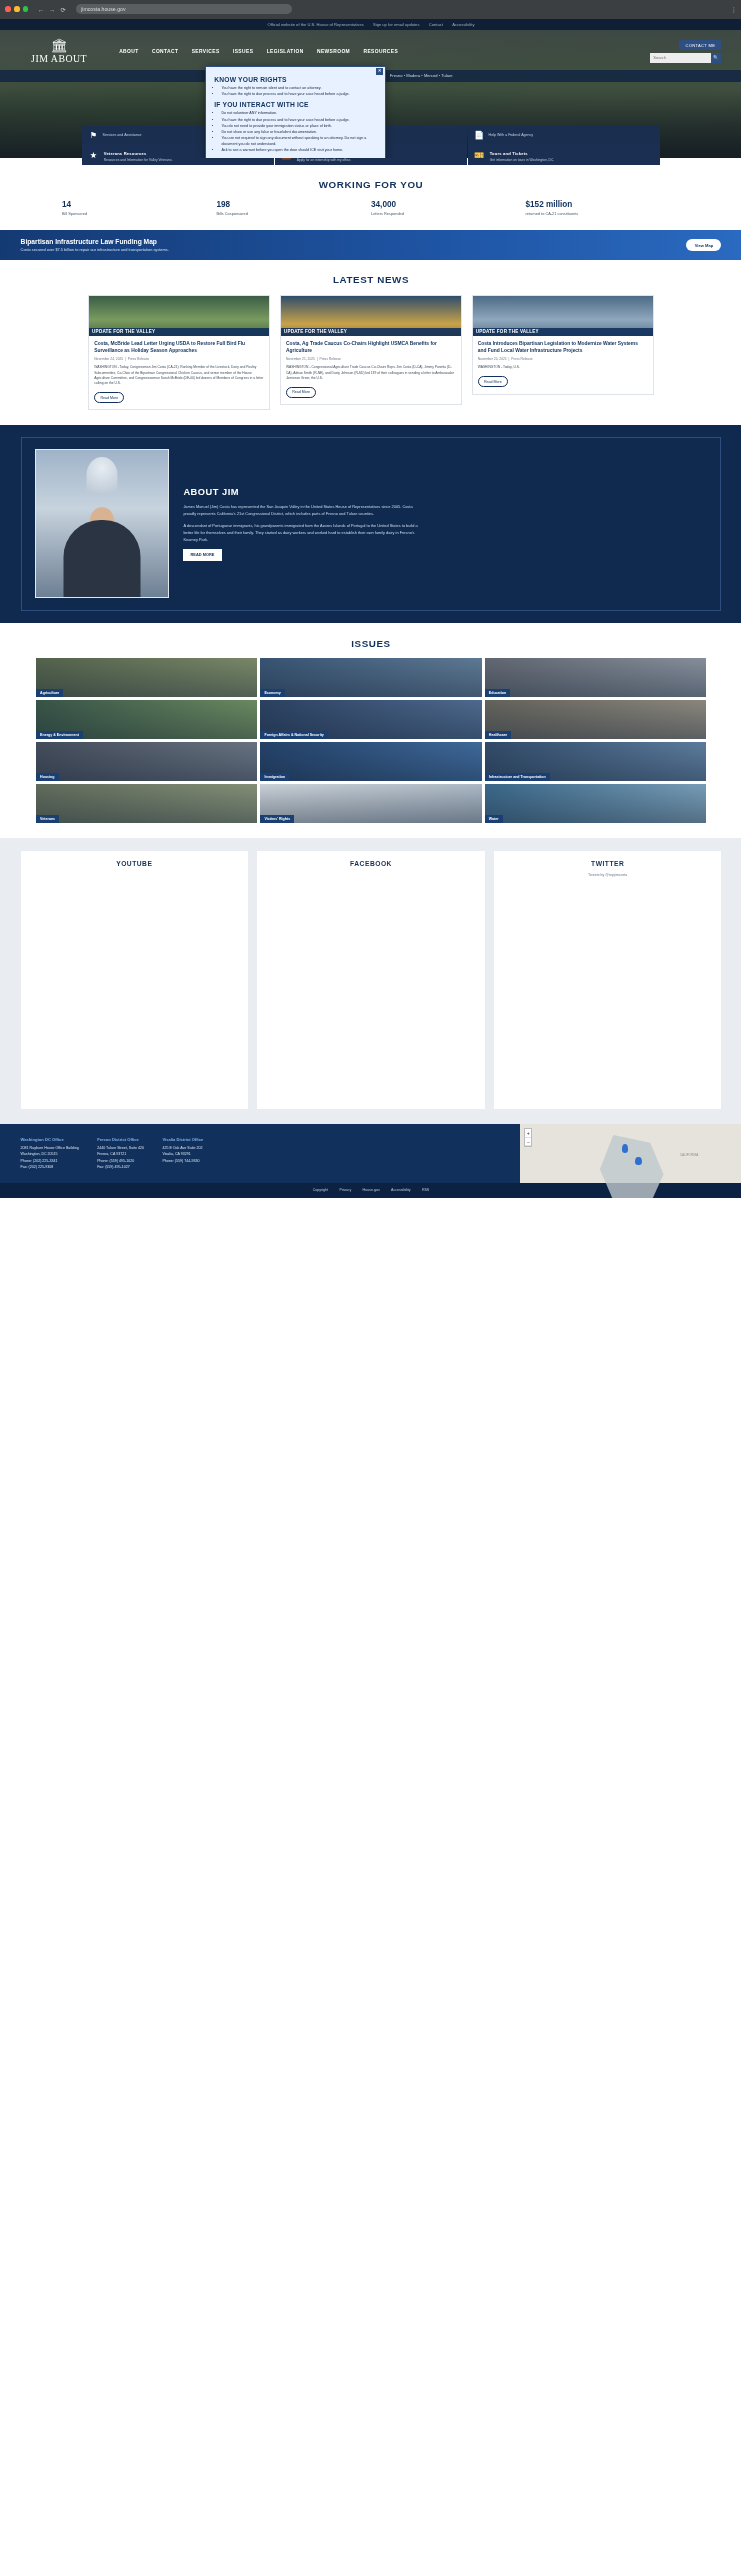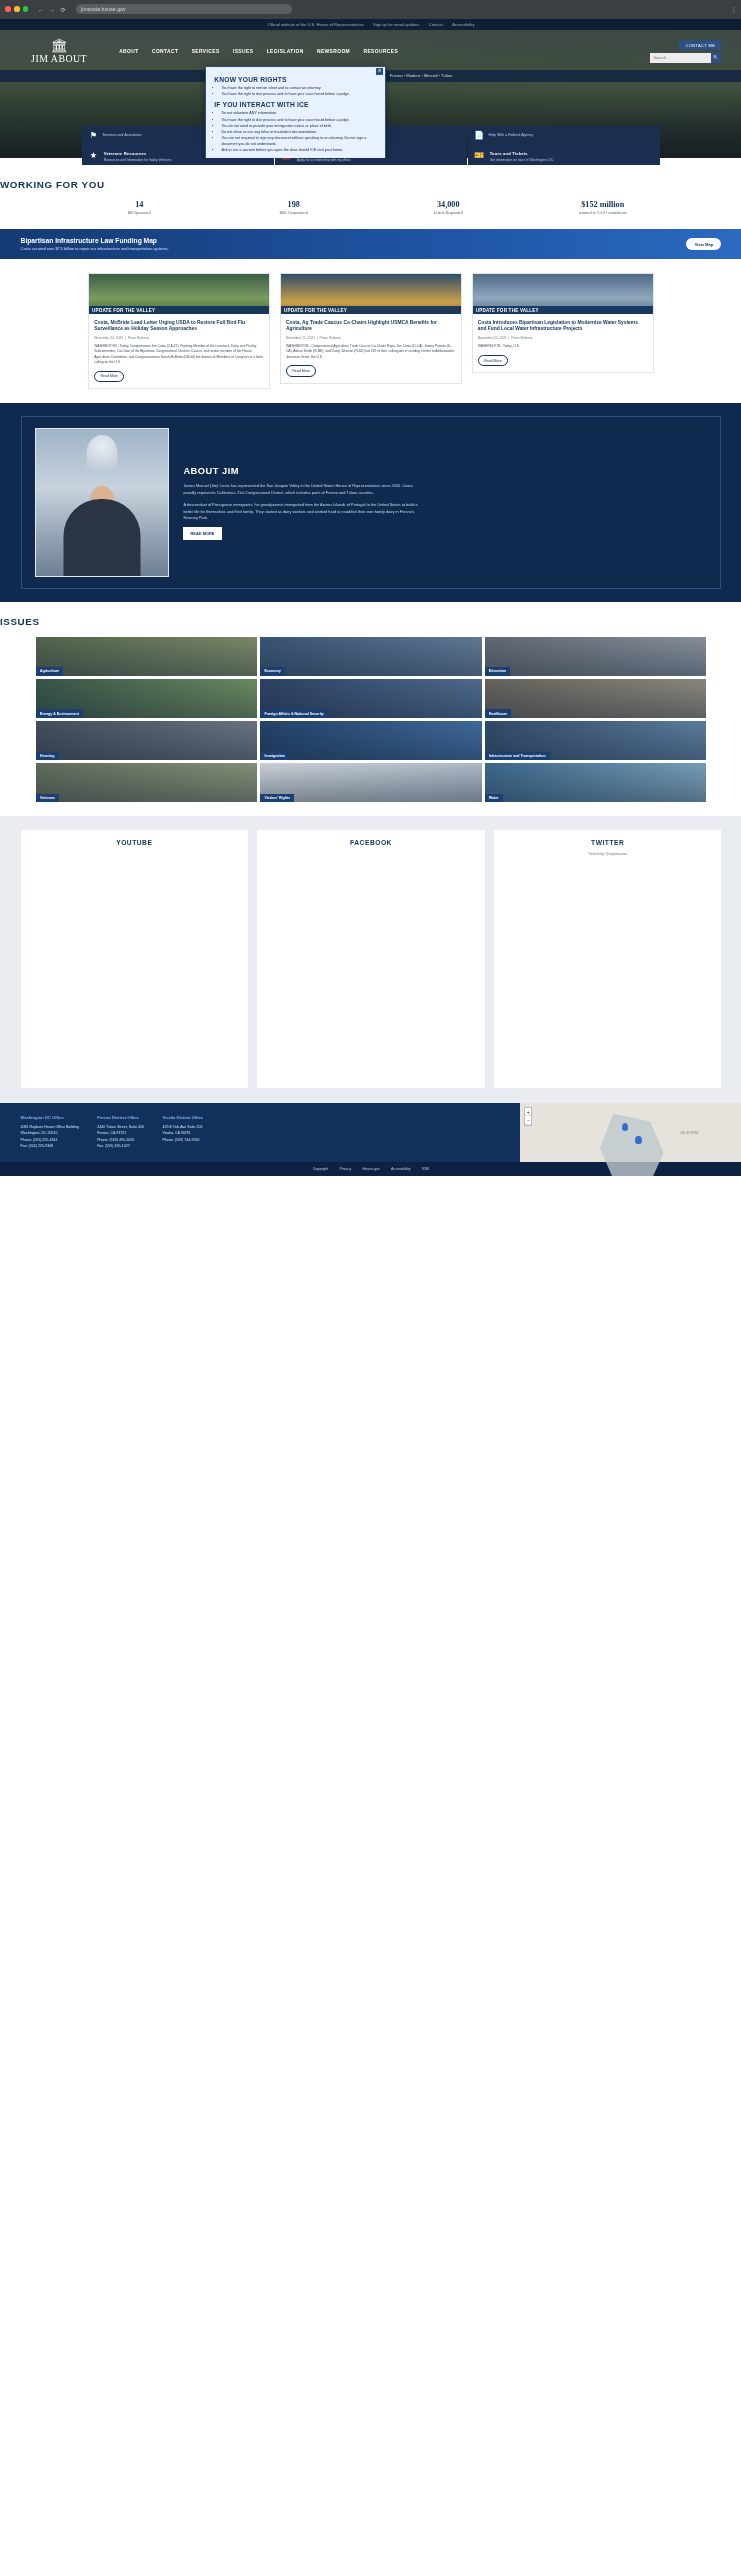--- a/index.html
+++ b/index.html
@@ -97,25 +97,25 @@
     flex: 1; background: #1a2f52; color: #fff; height: 20.6px;
     display: flex; align-items: center; gap: 5.2px; padding: 0 6.2px;
   }
   .qicon { font-size: 8.2px; color: #fff; width: 10.3px; text-align: center; }
   .qtitle { font-size: 4.1px; font-weight: bold; letter-spacing: 0.2px; }
   .qsub { font-size: 3.3px; color: #b9c9de; margin-top: 1px; }
 
   
   .section { padding: 14.4px 0; }
   .sec-title {
-    text-align: left; font-size: 9.8px; font-weight: bold; letter-spacing: 0.6px;
+    text-align: center; font-size: 9.8px; font-weight: bold; letter-spacing: 0.6px;
     color: #11315c; margin-bottom: 9.3px;
   }
   .stats { display: flex; padding: 0 62px; }
-  .stat { flex: 1; text-align: center; font-family: Liberation Serif, serif; }
+  .stat { flex: 1; text-align: left; }
   .stat .num { font-size: 8.2px; font-weight: bold; color: #11315c; }
   .stat .lbl { font-size: 3.9px; color: #4a5a6b; margin-top: 2.1px; }
 
   
   .banner {
     background: linear-gradient(90deg, #143a73, #1f55a5 60%, #2a6ac0);
     height: 30px; display: flex; align-items: center; padding: 0 20.6px; color: #fff;
   }
   .banner h3 { font-size: 6.7px; font-weight: bold; }
   .banner p { font-size: 3.9px; color: #cfe0f5; margin-top: 1.5px; }
@@ -352,20 +352,21 @@
 
   <div class="banner">
     <div>
       <h3>Bipartisan Infrastructure Law Funding Map</h3>
       <p>Costa secured over $7.5 billion to repair our infrastructure and transportation systems.</p>
     </div>
     <button class="btn">View Map</button>
   </div>
 
   <div class="section">
+    <div class="sec-title">LATEST NEWS</div>
     <div class="news">
       <div class="ncard">
         <div class="nimg v1">
           <div class="ribbon">UPDATE FOR THE VALLEY</div>
         </div>
         <div class="ntitle">Costa, McBride Lead Letter Urging USDA to Restore Full Bird Flu Surveillance as Holiday Season Approaches</div>
         <div class="nmeta">
           <span>November 24, 2025</span>
           &nbsp;|&nbsp;
           <span>Press Release</span>

